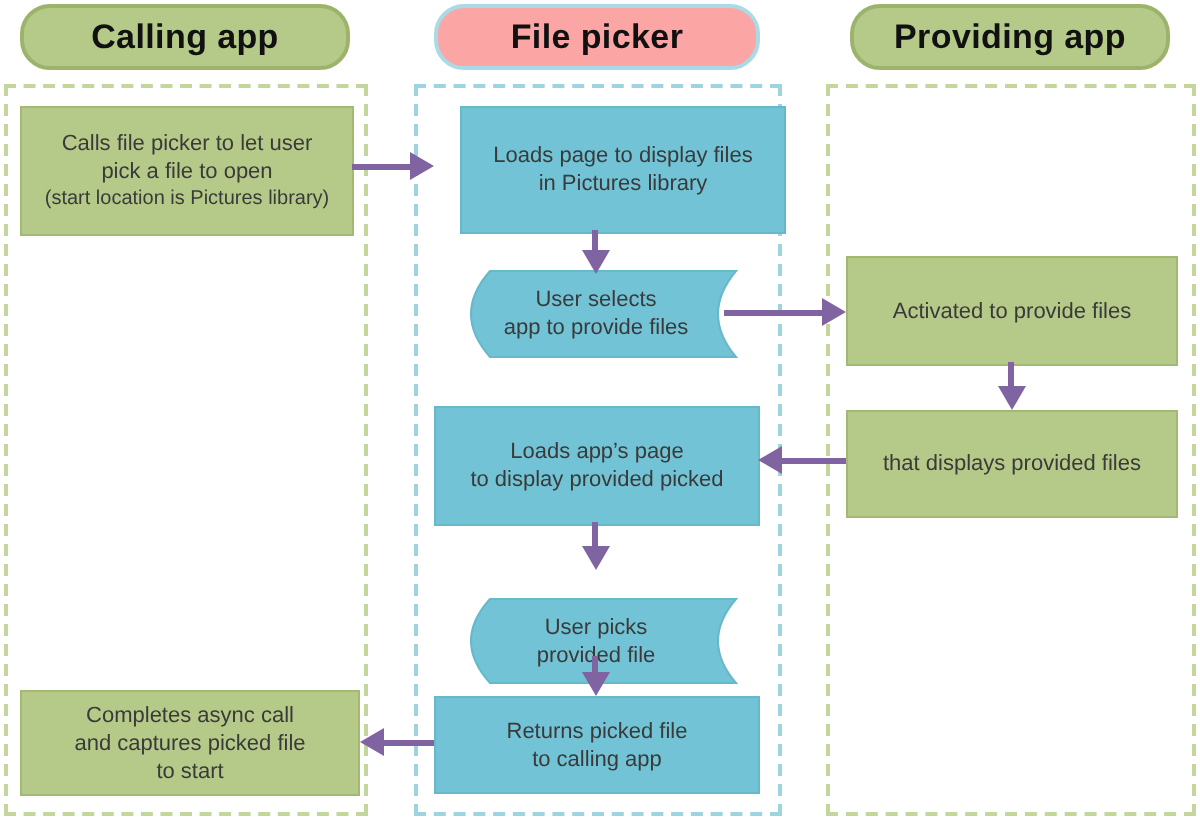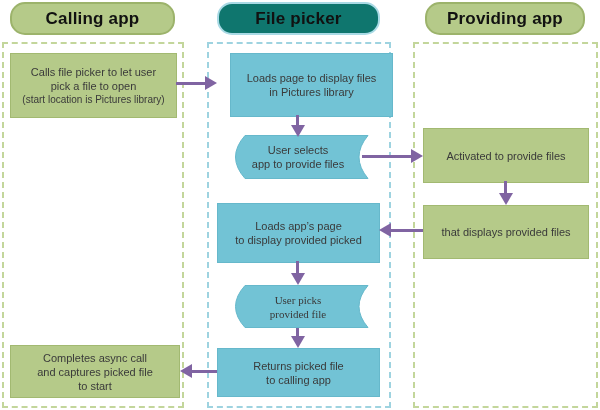--- a/index.html
+++ b/index.html
@@ -6,21 +6,21 @@
   .canvas{
     position:relative;width:600px;height:410px;background:#ffffff;overflow:hidden;
     font-family:"Liberation Sans",sans-serif;color:#333;
   }
   
   .col-header{
     position:absolute;height:29px;display:flex;align-items:center;justify-content:center;
     font-size:17px;font-weight:bold;color:#111;letter-spacing:.2px;border-radius:15px;
   }
   .col-header.green{background:#b5ca89;border:2px solid #9cb36b;}
-  .col-header.blue{background:#0f766e;border:2px solid #a9dae5;}
+  .col-header.blue{background:#fca5a5;border:2px solid #a9dae5;}
   
   .lane{position:absolute;top:42px;height:362px;}
   .lane.green{border:2px dashed #c3d69b;}
   .lane.blue{border:2px dashed #9ed3e0;}
   
   .box{
     position:absolute;display:flex;flex-direction:column;align-items:center;justify-content:center;
     text-align:center;font-size:11px;line-height:14px;color:#3a3a3a;
   }
   .box.green{background:#b5ca89;border:1px solid #a2b971;}
@@ -88,21 +88,21 @@
       <div class="ln">User selects</div>
       <div class="ln">app to provide files</div>
     </div>
   </div>
 
   <div class="box blue" style="left:217px;top:203px;width:161px;height:58px;">
     <div class="ln">Loads app’s page</div>
     <div class="ln">to display provided picked</div>
   </div>
 
-  <div class="stored" style="left:227px;top:285px;width:142px;height:43px;font-family:Liberation Serif, serif;">
+  <div class="stored" style="left:227px;top:299px;width:142px;height:43px;">
     <svg width="142" height="43" viewBox="0 0 142 43">
       <path d="M18,0.5 H141 Q123,21.5 141,42.5 H18 Q-1,21.5 18,0.5 Z"></path>
     </svg>
     <div class="shape-label">
       <div class="ln">User picks</div>
       <div class="ln">provided file</div>
     </div>
   </div>
 
   <div class="box blue" style="left:217px;top:348px;width:161px;height:47px;">

